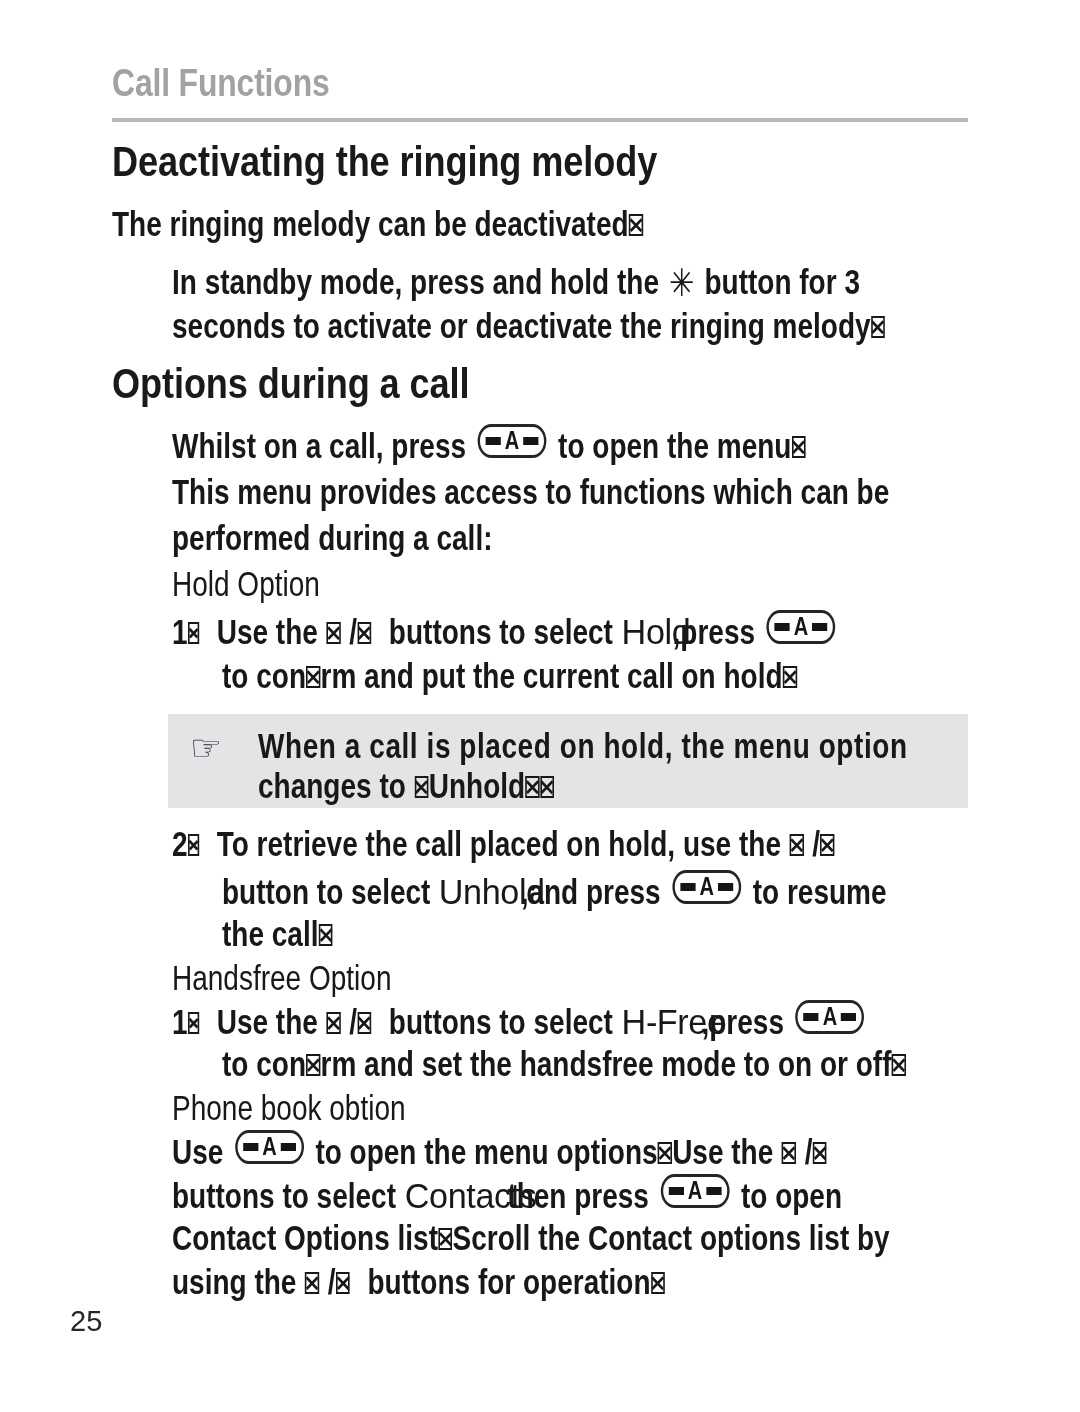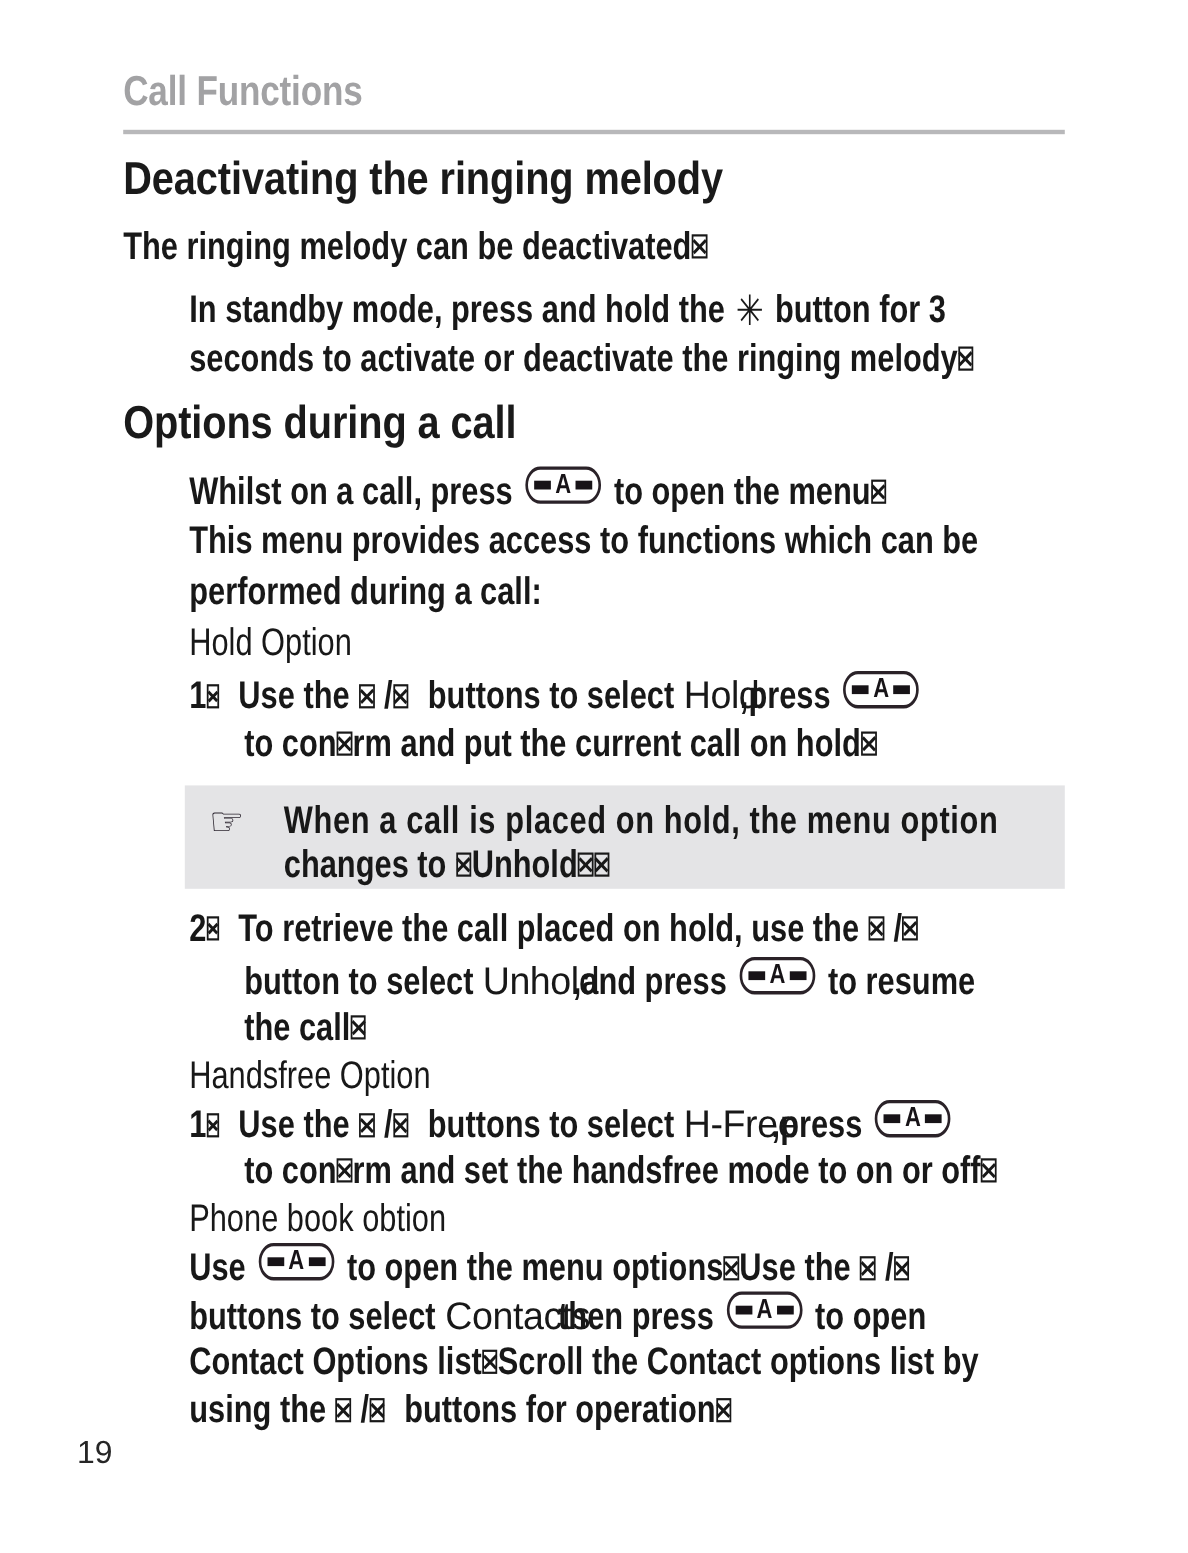--- a/index.html
+++ b/index.html
@@ -418,15 +418,15 @@
       <span class="sp"></span>
       <span class="mg"></span>
       <span class="sp"></span>
       <span>/</span>
       <span class="mg"></span>
       <span class="sp-wide"></span>
       <span>buttons for operation</span>
       <span class="mg"></span>
   </div>
 
-  <div class="folio">19</div>
+  <div class="folio">25</div>
 
 </div>
 
 </body></html>

